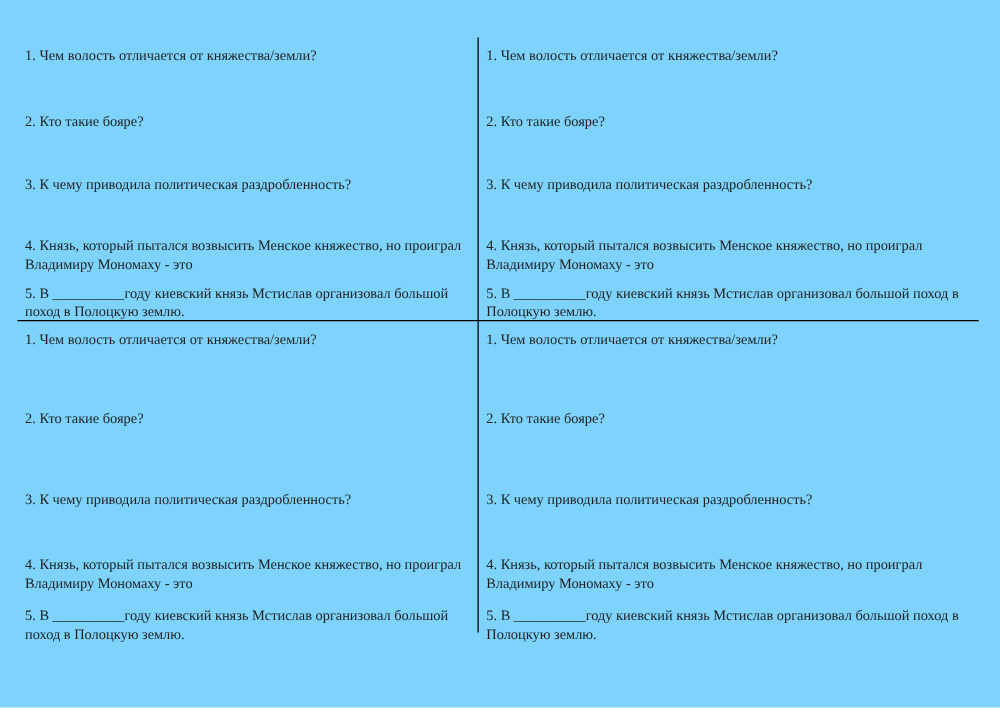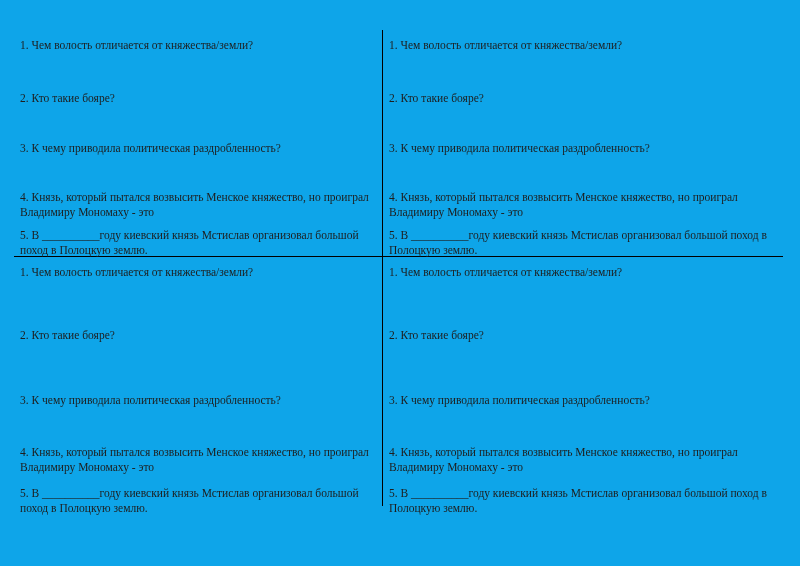--- a/index.html
+++ b/index.html
@@ -4,21 +4,21 @@
 <style>
   html, body {
     margin: 0;
     padding: 0;
     background: #ffffff;
   }
   .sheet {
     position: relative;
     width: 800px;
     height: 566px;
-    background: #0ea5e9;
+    background: #7dd3fc;
     overflow: hidden;
     font-family: "Liberation Serif", "DejaVu Serif", serif;
     font-size: 11.5px;
     line-height: 15px;
     color: #1e1e1e;
   }
   .worksheet-grid {
     position: absolute;
     left: 14px;
     top: 30px;

